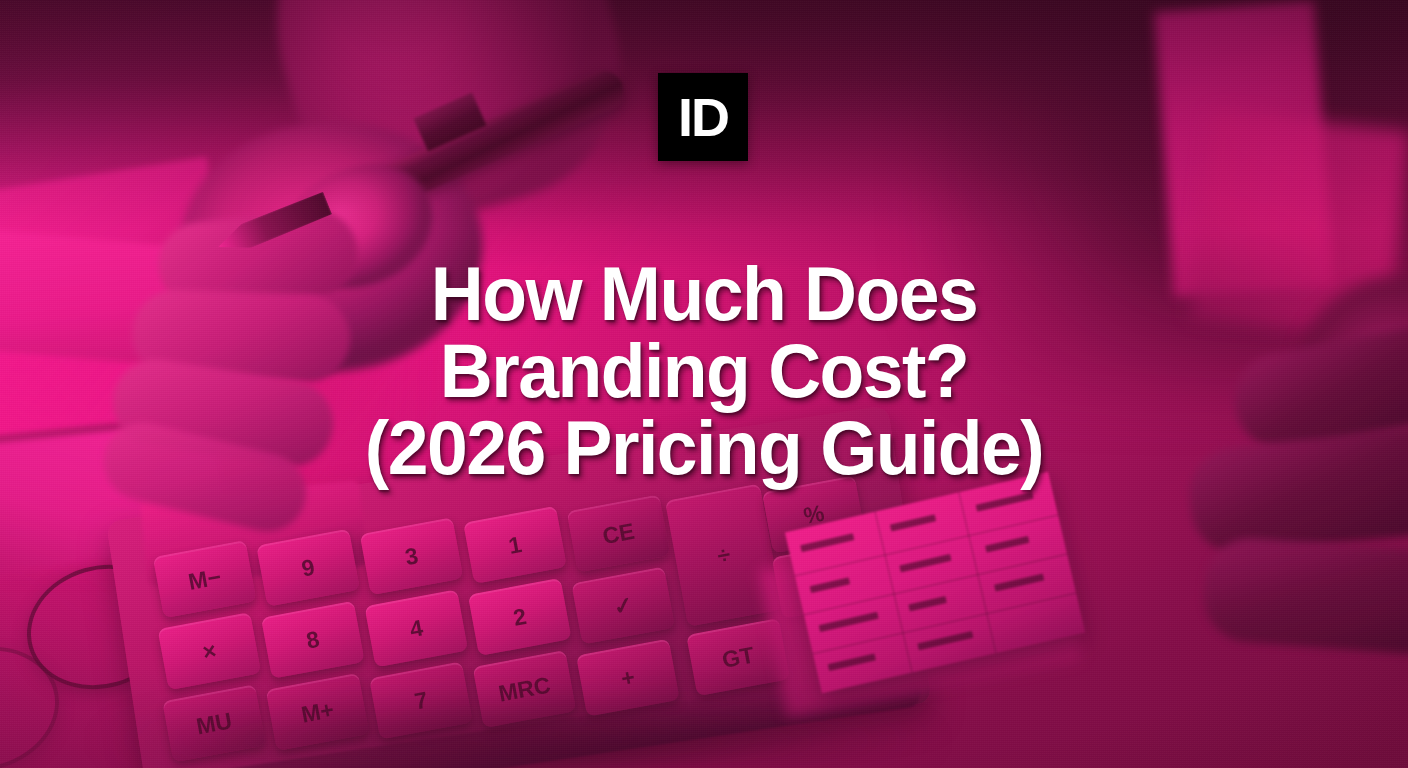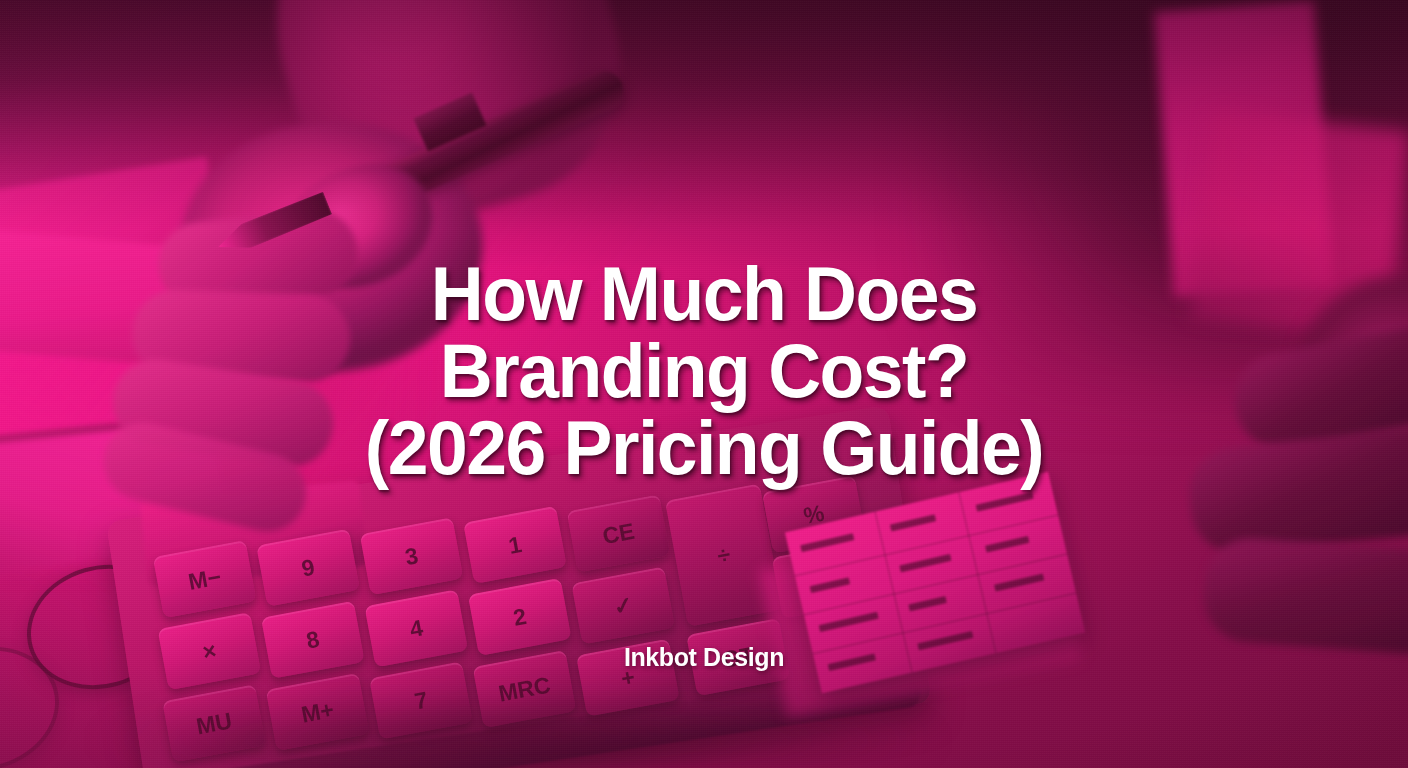--- a/index.html
+++ b/index.html
@@ -411,22 +411,24 @@
       <div class="hr-finger hrf2"></div>
       <div class="hr-finger hrf3"></div>
     </div>
 
     <div class="duotone"></div>
     <div class="topdark"></div>
     <div class="vignette"></div>
     <div class="grain"></div>
   </div>
 
+  <div class="logo">
+    <span>ID</span>
+  </div>
 
   <h1 class="headline">
     <span class="ln">How Much Does</span>
     <span class="ln">Branding Cost?</span>
     <span class="ln">(2026 Pricing Guide)</span>
   </h1>
 
-  <div class="byline">Inkbot Design</div>
 
 </div>
 
 </body></html>

